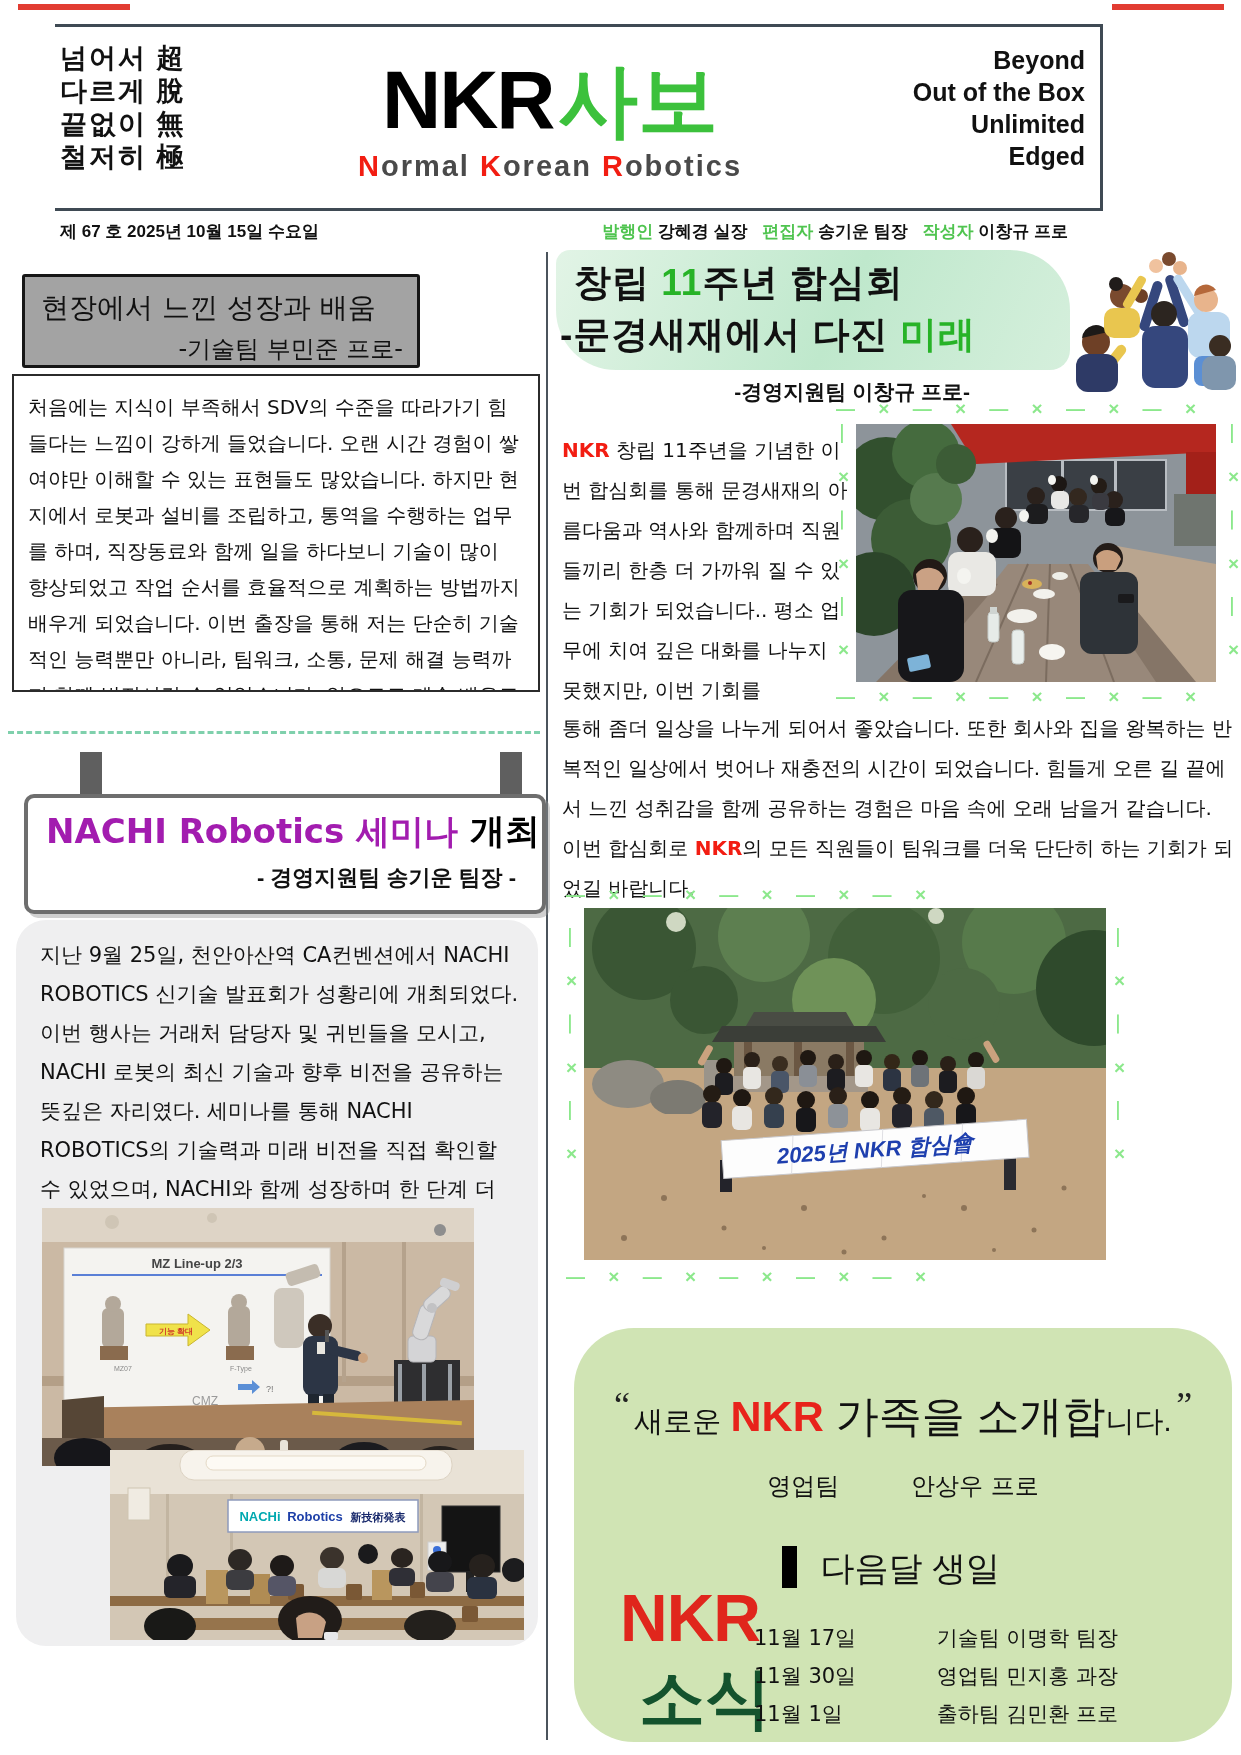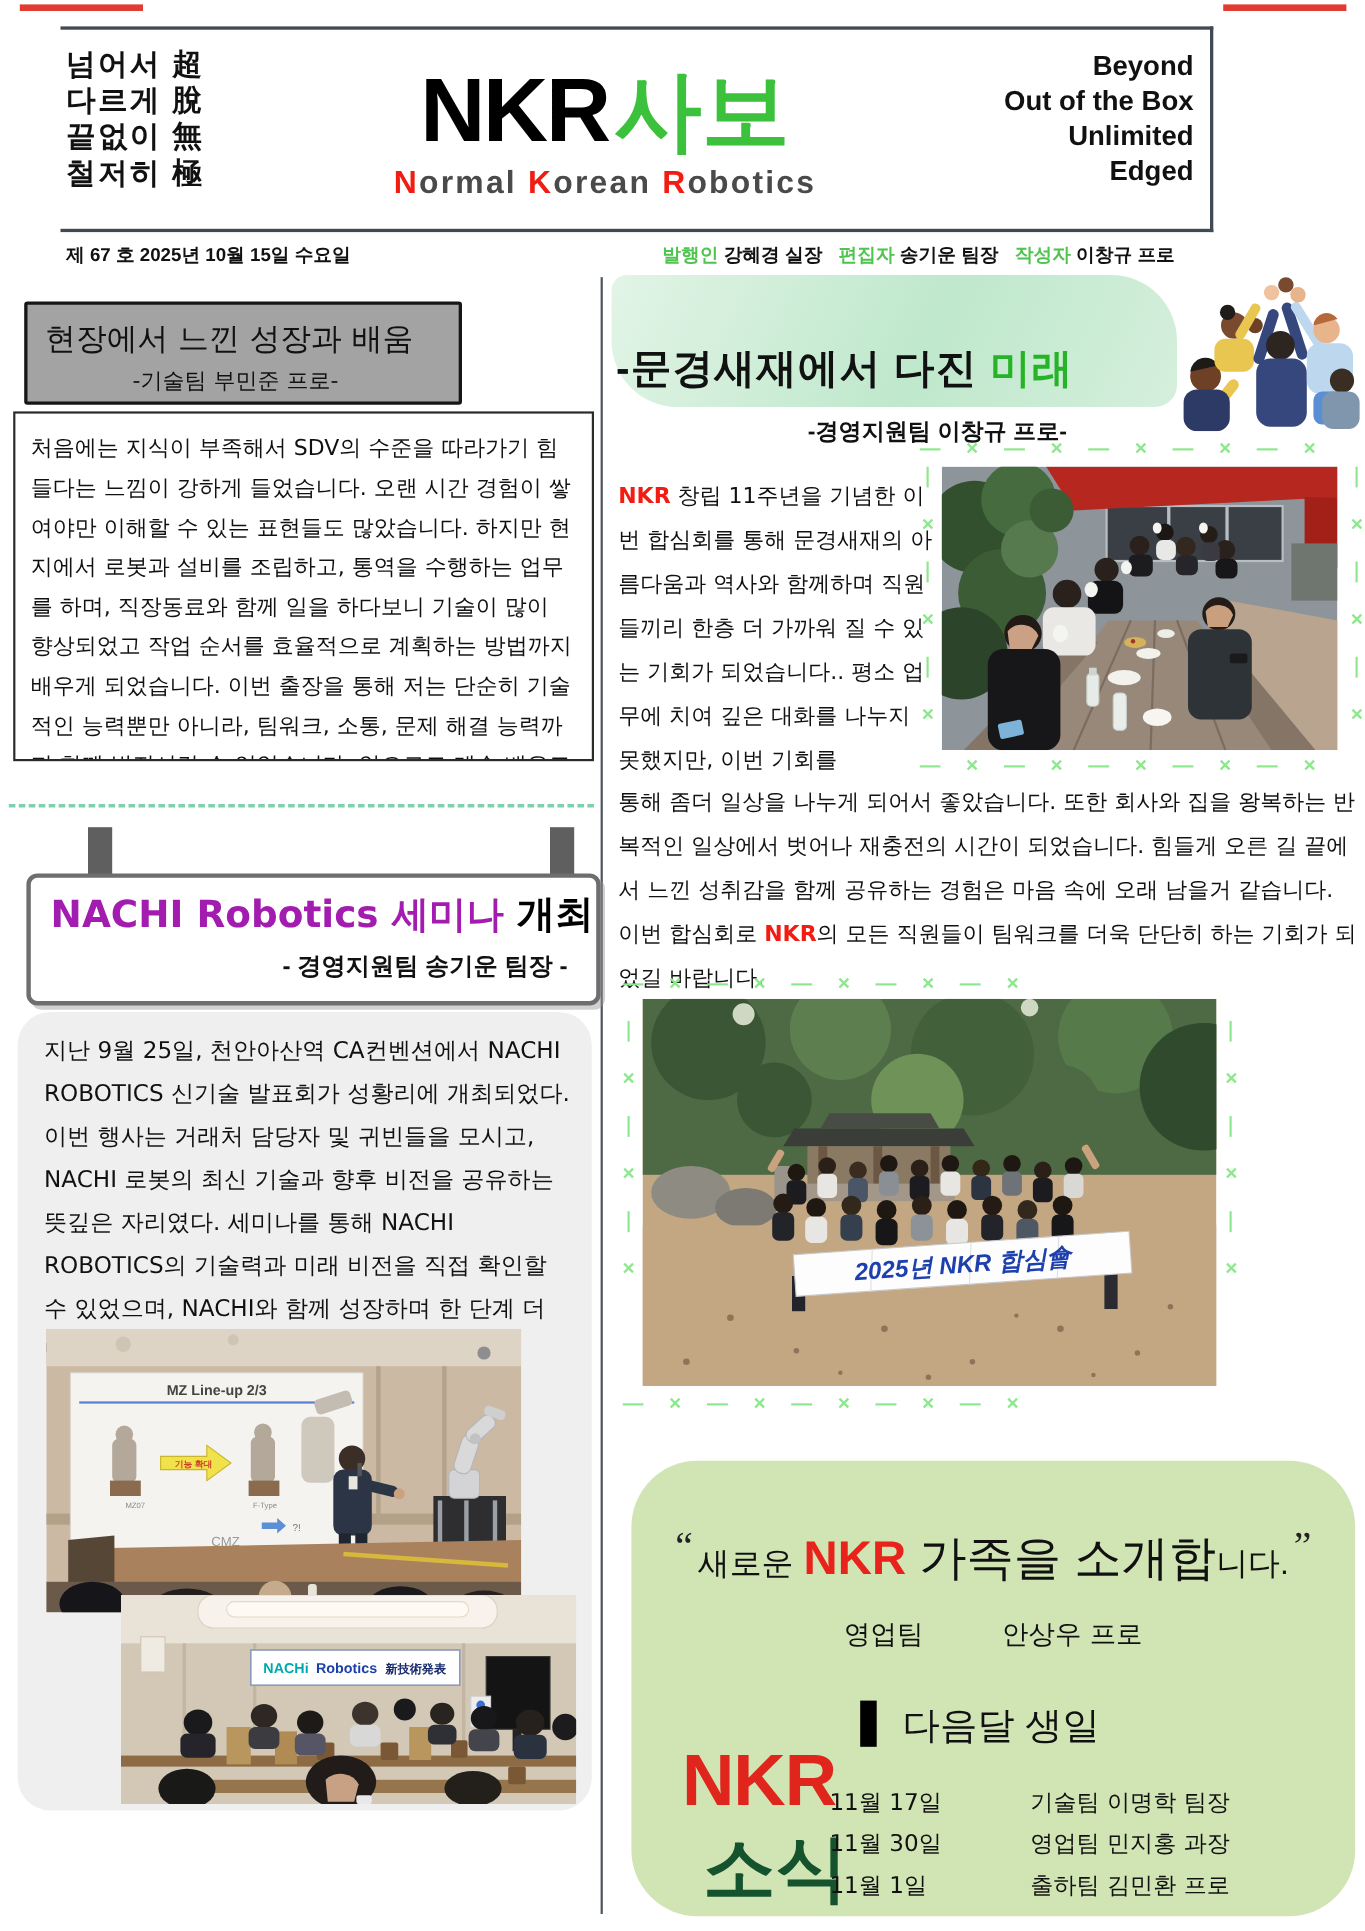--- a/index.html
+++ b/index.html
@@ -58,21 +58,21 @@
     <span class="green-lb" style="margin-left:10px;">편집자</span>
     <span>송기운 팀장</span>
     <span class="green-lb" style="margin-left:10px;">작성자</span>
     <span>이창규 프로</span>
   </div>
 
   <div class="abs" style="left:546px;top:252px;width:2px;height:1488px;background:#4b545c;"></div>
 
   <div class="abs" style="left:22px;top:274px;width:392px;height:88px;border:3px solid #161616;border-radius:3px;background:#a3a3a3;">
     <div class="hand" style="margin:12px 0 0 16px;font-size:28px;">현장에서 느낀 성장과 배움</div>
-    <div class="hand" style="margin:6px 14px 0 0;text-align:center;font-size:20px;">-기술팀 부민준 프로-</div>
+    <div class="hand" style="margin:6px 14px 0 0;text-align:right;font-size:24px;">-기술팀 부민준 프로-</div>
   </div>
 
   <div class="abs" style="left:12px;top:374px;width:524px;height:314px;border:2px solid #2b2b2b;background:#fff;overflow:hidden;">
     <div class="hand" style="margin:13px 14px;font-size:20px;line-height:36px;">처음에는 지식이 부족해서 SDV의 수준을 따라가기 힘들다는 느낌이 강하게 들었습니다. 오랜 시간 경험이 쌓여야만 이해할 수 있는 표현들도 많았습니다. 하지만 현지에서 로봇과 설비를 조립하고, 통역을 수행하는 업무를 하며, 직장동료와 함께 일을 하다보니 기술이 많이 향상되었고 작업 순서를 효율적으로 계획하는 방법까지 배우게 되었습니다. 이번 출장을 통해 저는 단순히 기술적인 능력뿐만 아니라, 팀워크, 소통, 문제 해결 능력까지 함께 발전시킬 수 있었습니다. 앞으로도 계속 배우고 성장하며, 맡은 업무를 책임감 있게 수행하고 싶습니다.</div>
   </div>
 
   <div class="abs" style="left:8px;top:731px;width:532px;border-top:3px dashed #7fd0ac;"></div>
 
   <div class="abs" style="left:80px;top:752px;width:22px;height:46px;background:#5f5f5f;"></div>
   <div class="abs" style="left:500px;top:752px;width:22px;height:46px;background:#5f5f5f;"></div>
@@ -218,20 +218,23 @@
         <ellipse cx="200" cy="170" rx="32" ry="24" fill="#211c19"></ellipse>
           <path d="M186 168 a18 16 0 0 1 30 4 l-4 16 l-24 0 z" fill="#c8a184"></path>
         <rect x="214" y="182" width="14" height="8" rx="2" fill="#e8e8ea"></rect>
         <ellipse cx="60" cy="176" rx="26" ry="18" fill="#191917"></ellipse>
         <ellipse cx="320" cy="176" rx="26" ry="16" fill="#23201c"></ellipse>
       </g>
     </svg>
   </div>
 
   <div class="abs" style="left:556px;top:250px;width:514px;height:120px;background:linear-gradient(115deg,#e2f4e6 0%,#bfe8cc 55%,#d5efdc 100%);border-radius:14px 60px 20px 60px;"></div>
+  <div class="abs nowrap" style="left:574px;top:258px;font-size:37px;font-weight:800;letter-spacing:1px;">
+    <span>창립 </span><span style="color:#27b327;">11</span><span>주년 합심회</span>
+  </div>
   <div class="abs nowrap" style="left:560px;top:310px;font-size:37px;font-weight:800;letter-spacing:1px;">
     <span>-문경새재에서 다진 </span><span style="color:#27b327;">미래</span>
   </div>
   <div class="abs" style="left:640px;top:378px;width:330px;text-align:right;font-size:21px;font-weight:bold;">-경영지원팀 이창규 프로-</div>
 
   <div class="abs" style="left:1068px;top:244px;width:170px;height:148px;">
     <svg width="170" height="148" viewBox="0 0 170 148">
       <g>
         <rect x="34" y="96" width="10" height="56" rx="5" fill="#e9c64f" transform="rotate(38 39 124)"></rect>
         <circle cx="28" cy="98" r="14" fill="#6e4026"></circle>

